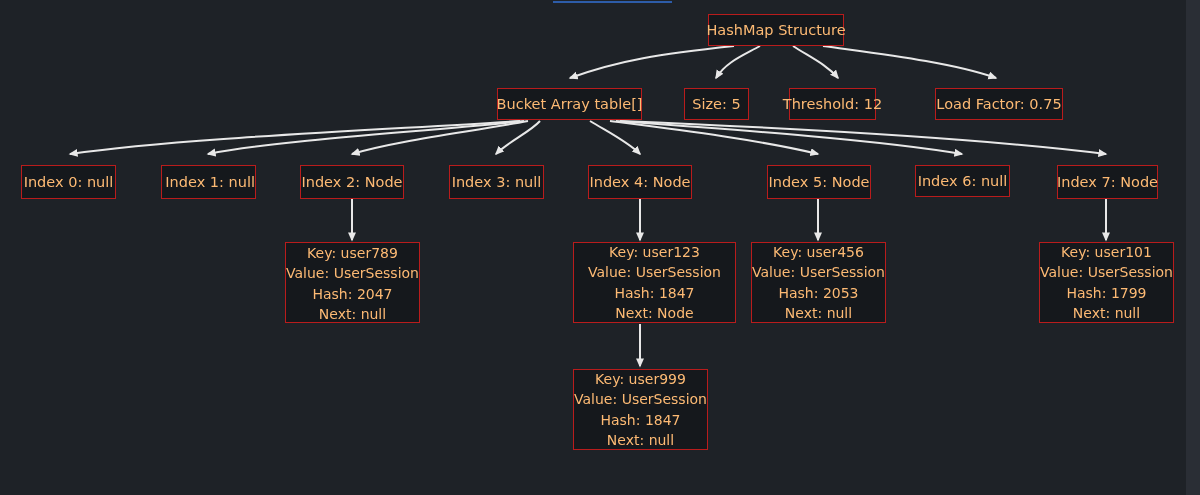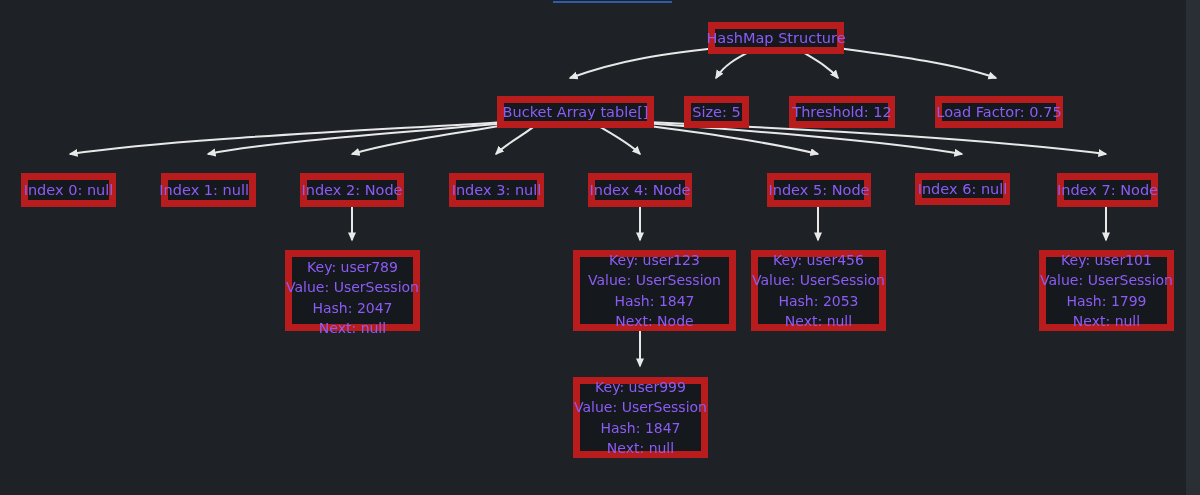--- a/index.html
+++ b/index.html
@@ -24,32 +24,31 @@
     position: absolute;
     left: 0; top: 0;
     width: 1200px;
     height: 495px;
     pointer-events: none;
   }
   .node {
     position: absolute;
     box-sizing: border-box;
     background: #15181c;
-    border: 7px solid #b91c1c;
-    color: #8b5cf6;
+    border: 1px solid #b91c1c;
+    color: #fdba74;
     display: flex;
     flex-direction: column;
     align-items: center;
     justify-content: center;
     text-align: center;
     font-size: 14.5px;
     line-height: 1.38;
     white-space: nowrap;
     z-index: 2;
-    margin-top: 8px;
   }
   .node .line { display: block; }
   .detail { font-size: 14px; line-height: 1.45; }
   #top-artifact {
     position: absolute;
     left: 553px;
     top: 1px;
     width: 119px;
     height: 2px;
     background: #2d5ca8;
@@ -100,27 +99,27 @@
       <path d="M1106,199 L1106,240"></path>
 
       <path d="M640,324 L640,366"></path>
     </g>
   </svg>
 
   <div class="node" style="left:708px; top:14px; width:136px; height:32px;">
     <span class="line">HashMap Structure</span>
   </div>
 
-  <div class="node" style="left:497px; top:88px; width:157px; height:32px;">
+  <div class="node" style="left:497px; top:88px; width:145px; height:32px;">
     <span class="line">Bucket Array table[]</span>
   </div>
   <div class="node" style="left:684px; top:88px; width:65px; height:32px;">
     <span class="line">Size: 5</span>
   </div>
-  <div class="node" style="left:789px; top:88px; width:106px; height:32px;text-align:right;">
+  <div class="node" style="left:789px; top:88px; width:87px; height:32px;text-align:right;">
     <span class="line">Threshold: 12</span>
   </div>
   <div class="node" style="left:935px; top:88px; width:128px; height:32px;">
     <span class="line">Load Factor: 0.75</span>
   </div>
 
   <div class="node" style="left:21px; top:165px; width:95px; height:34px;">
     <span class="line">Index 0: null</span>
   </div>
   <div class="node" style="left:161px; top:165px; width:95px; height:34px;align-items:flex-end;">

